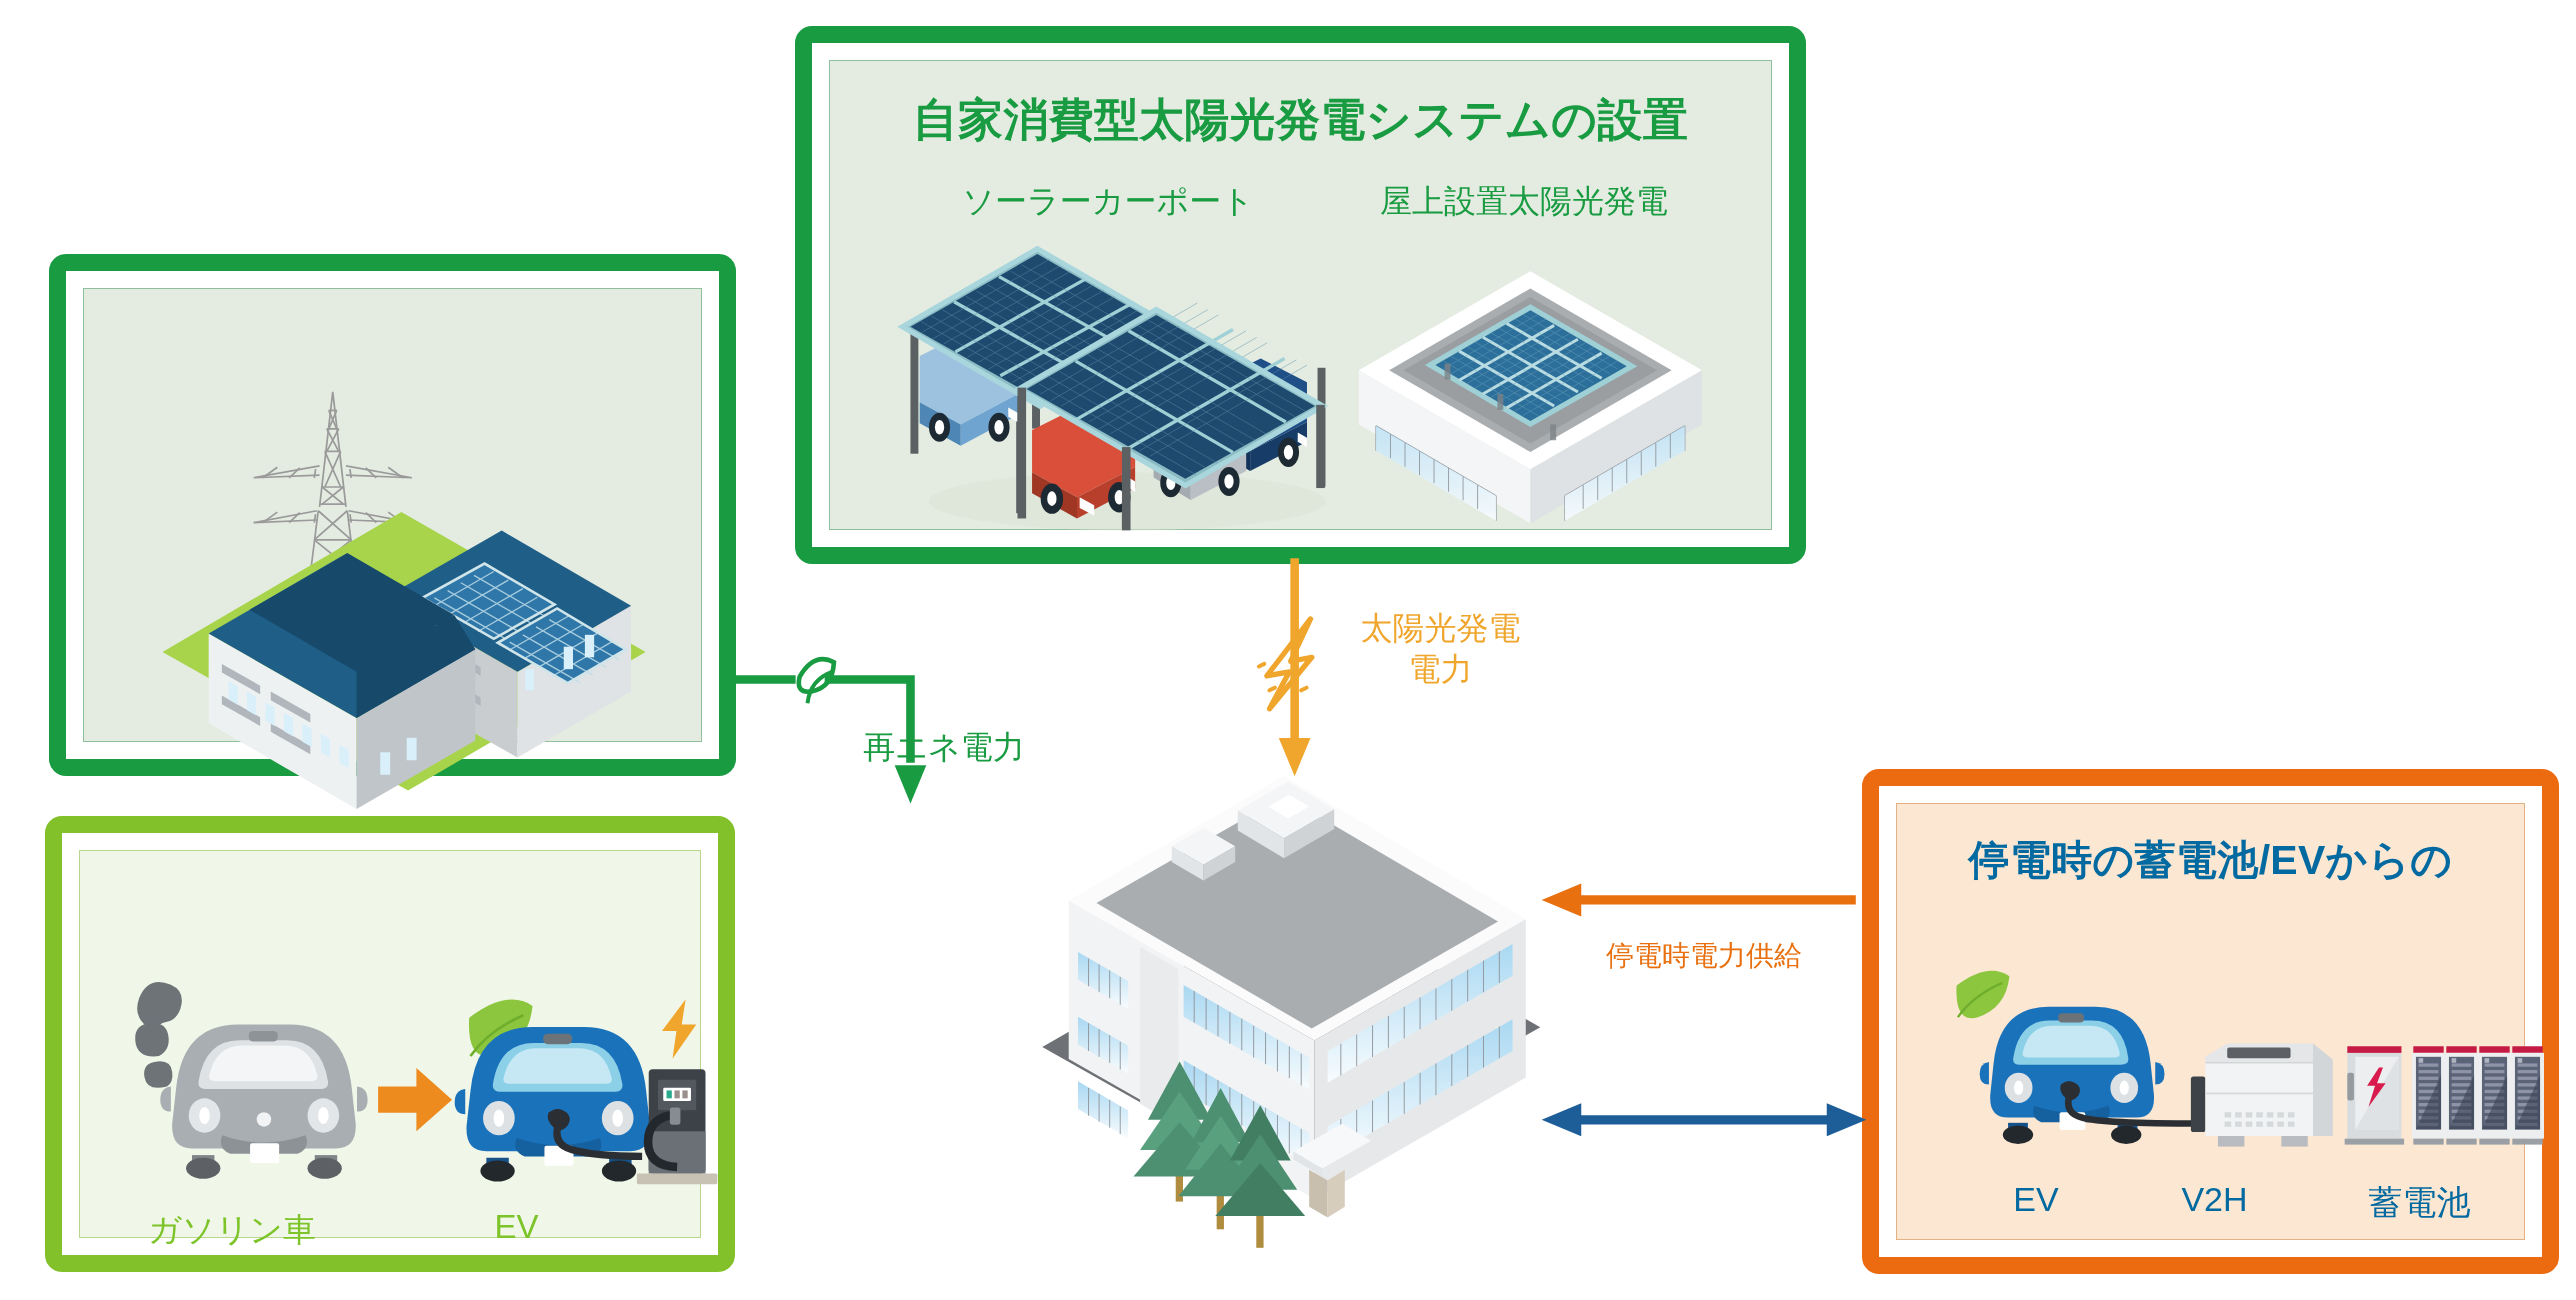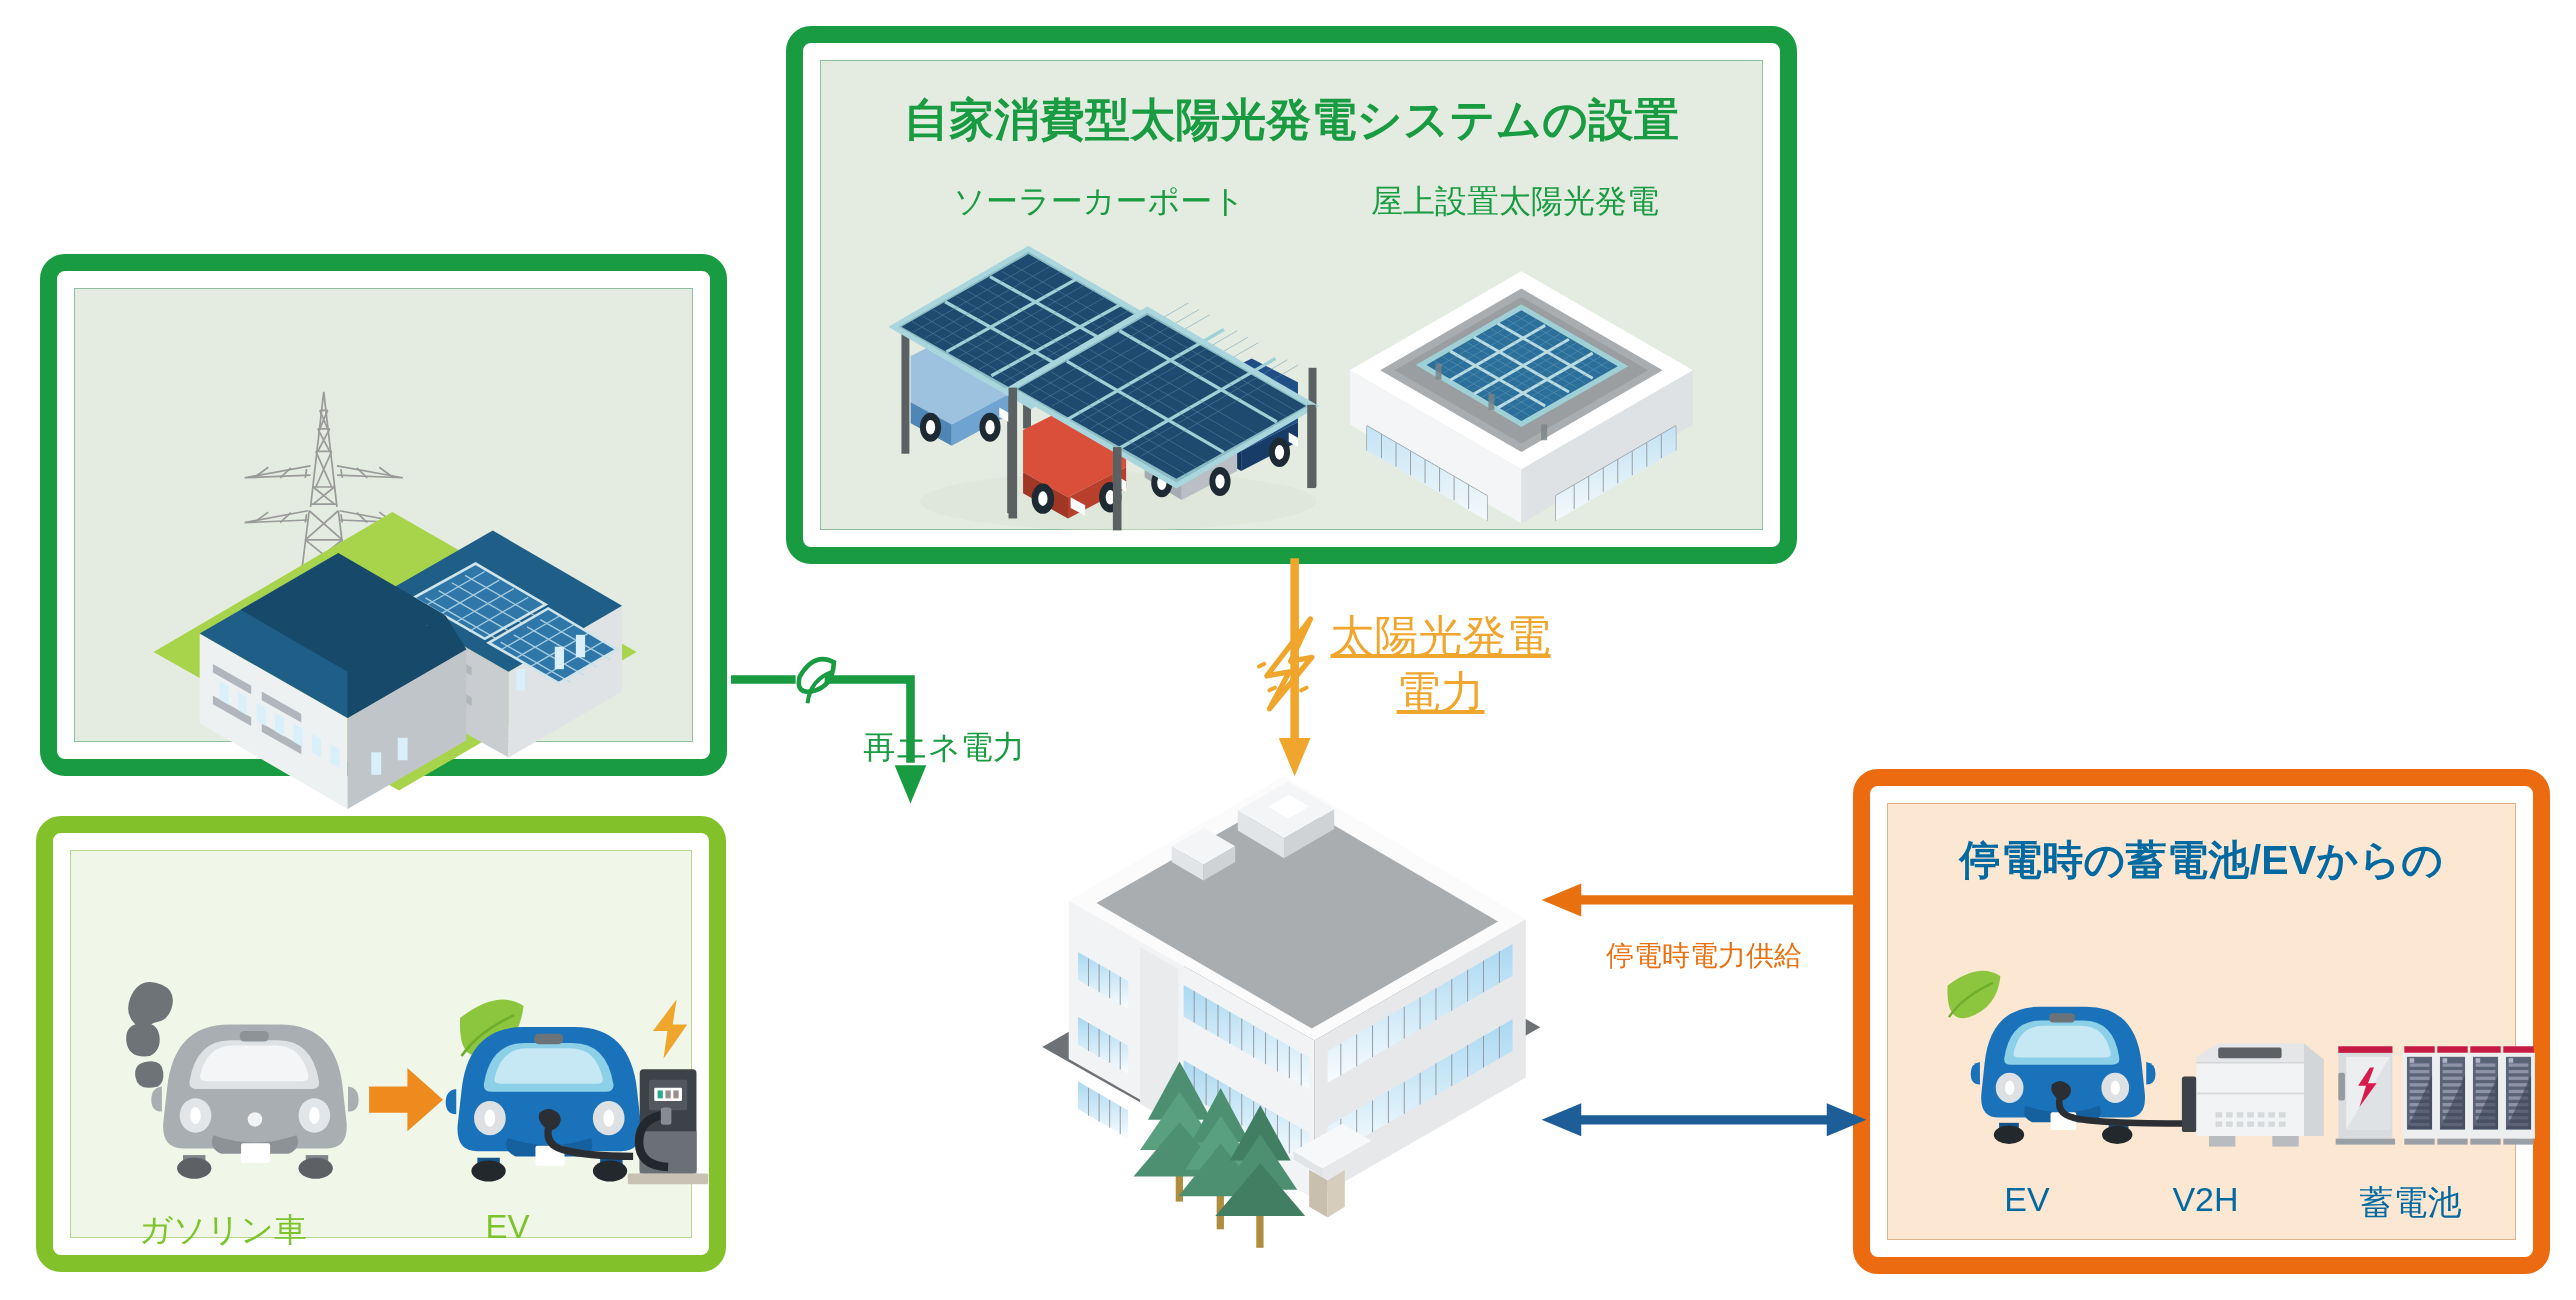--- a/index.html
+++ b/index.html
@@ -3,21 +3,21 @@
 <meta charset="utf-8">
 <style>
   html,body{margin:0;padding:0;background:#ffffff;}
   body{
     font-family:"Liberation Sans","DejaVu Sans",sans-serif;
     width:2576px;height:1301px;position:relative;overflow:hidden;
   }
   .stage{position:absolute;left:0;top:0;width:2576px;height:1301px;}
 
   
-  .panel{position:absolute;box-sizing:border-box;border-radius:25px;}
+  .panel{position:absolute;box-sizing:border-box;border-radius:17px;margin-left:9px;}
   .panel .inner{position:absolute;left:17px;top:17px;right:17px;bottom:17px;
                 box-sizing:border-box;}
 
   #panel-renewable{left:40px;top:254px;width:687px;height:522px;
       border:17px solid #199b42;background:#ffffff;}
   #panel-renewable .inner{background:#e4ece1;border:1.3px solid #8fbf9c;}
 
   #panel-solar{left:786px;top:26.4px;width:1011px;height:538px;
       border:17px solid #199b42;background:#ffffff;}
   #panel-solar .inner{background:#e4ece1;border:1.3px solid #8fbf9c;}
@@ -650,21 +650,21 @@
     <svg width="218" height="225" viewBox="0 0 330 340">
       <path d="M60 0 L60 278" stroke="#f0a62c" stroke-width="13" fill="none"></path>
       <path d="M60 330 L36 272 L84 272 Z" fill="#f0a62c"></path>
 
       <g>
         <path d="M84 92 L18 178 L52 172 L22 228 L86 150 L54 156 Z" fill="none" stroke="#f0a62c" stroke-width="8" stroke-linejoin="round"></path>
         <path d="M14 160 L6 164 M30 196 L22 200 M70 200 L78 196" stroke="#f0a62c" stroke-width="6" stroke-linecap="round"></path>
       </g>
     </svg>
   </div>
-  <div class="flow-label c-amber" style="left:1328px;top:608px;width:225px;font-size:44px;text-decoration:underline;">太陽光発電
+  <div class="flow-label c-amber" style="left:1328px;top:608px;width:225px;font-size:32px;">太陽光発電
 電力</div>
 
   <div class="abs" style="left:1539px;top:878px;width:330px;height:53px;">
     <svg width="330" height="53" viewBox="0 0 500 80">
       <path d="M60 33 L480 33" stroke="#e8700f" stroke-width="14" fill="none"></path>
       <path d="M4 33 L64 8 L64 58 Z" fill="#e8700f"></path>
     </svg>
   </div>
   <div class="flow-label c-orange" style="left:1539px;top:938px;width:330px;font-size:28px;">停電時電力供給</div>
 

